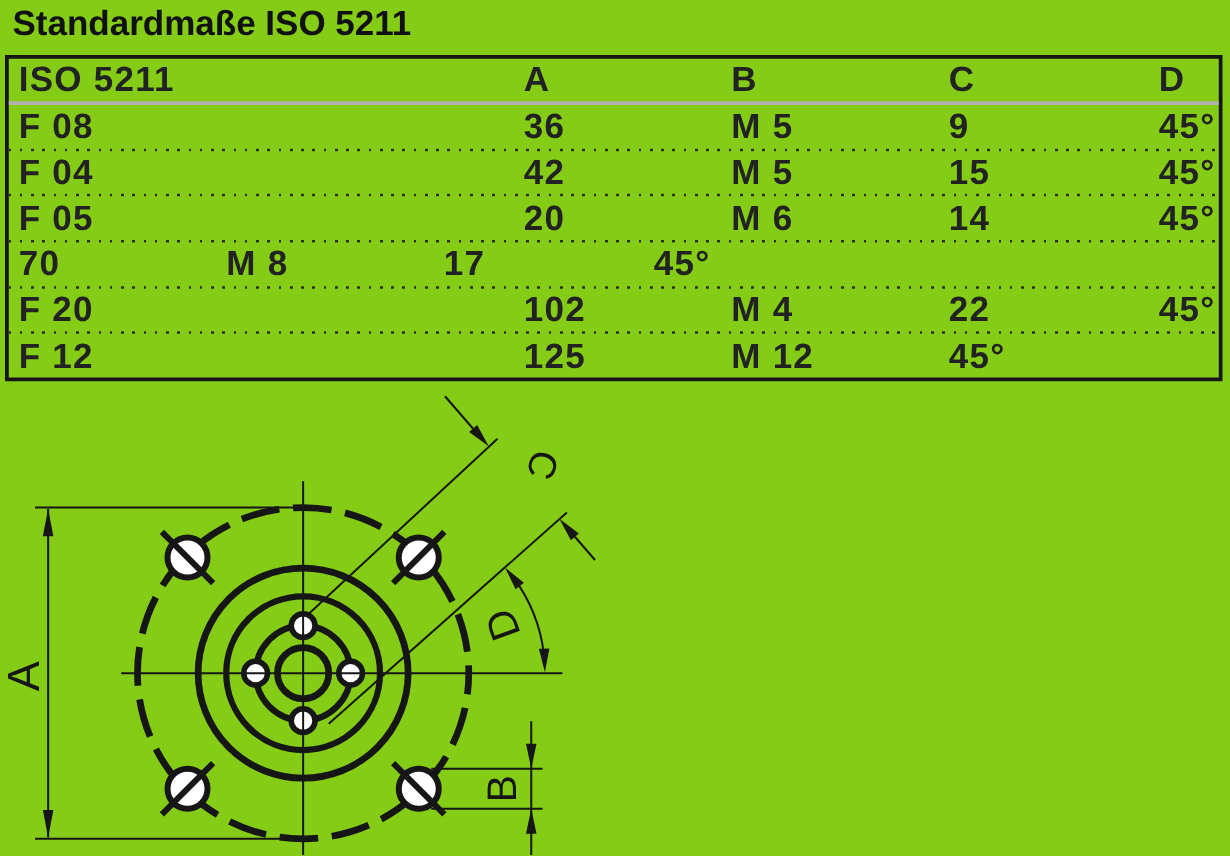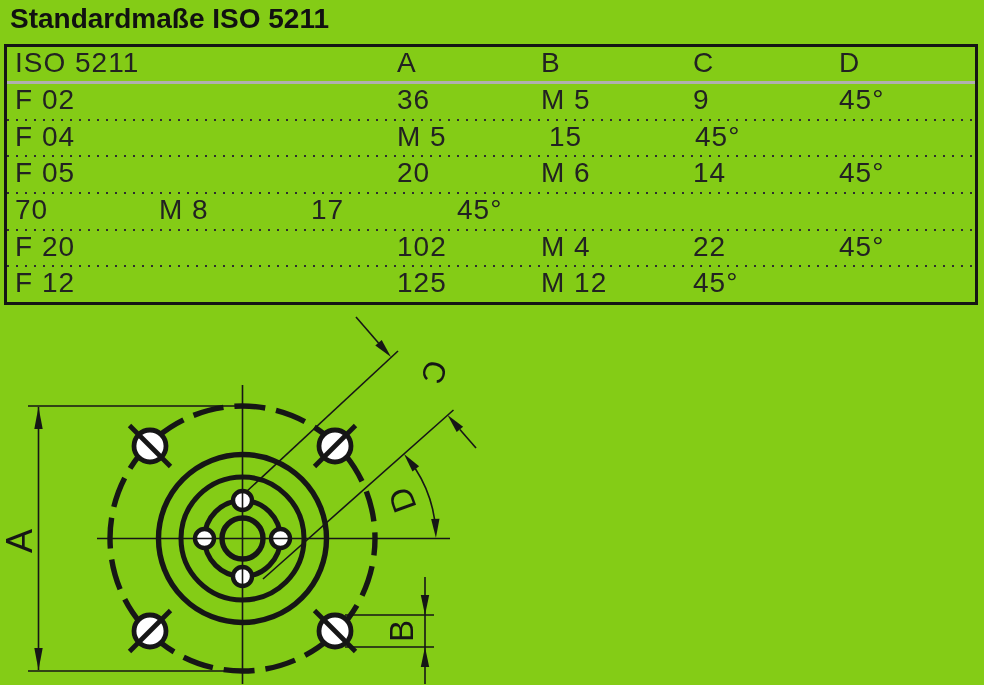--- a/index.html
+++ b/index.html
@@ -2,22 +2,22 @@
 <html><head>
 <meta charset="utf-8">
 <style>
   html,body{margin:0;padding:0;background:#fff;}
   .page{position:relative;width:984px;height:685px;background:#84cc16;overflow:hidden;
         font-family:"Liberation Sans",sans-serif;color:#161616;}
   .title{position:absolute;left:10px;top:3px;margin:0;font-size:28px;font-weight:700;
          letter-spacing:0px;color:#111;}
   .spec-table{position:absolute;left:4px;top:44px;width:974px;height:261px;
               border:3px solid #151515;box-sizing:border-box;display:flex;flex-direction:column;}
-  .trow{display:flex;font-size:28px;font-weight:400;letter-spacing:1px;
-        color:#222;flex:1;min-height:0;}
+  .trow{display:flex;align-items:center;font-size:28px;font-weight:700;letter-spacing:1px;
+        color:#222;flex:1;min-height:0;gap:22px;}
   .trow.header{flex:0 0 34px;}
   .cell{box-sizing:border-box;padding-left:8px;white-space:nowrap;}
   .c1{width:382px;}
   .c2{width:144px;}
   .c3{width:152px;}
   .c4{width:146px;}
   .c5{flex:1;}
   .header-divider{flex:0 0 3px;background:#b0b0b0;}
   .dotline{flex:0 0 2px;background-image:repeating-linear-gradient(to right,#2e2e2e 0 2px,transparent 2px 9px);}
   .diagram{position:absolute;left:0px;top:310px;}
@@ -33,30 +33,31 @@
     <div class="trow header">
       <div class="cell c1">ISO 5211</div>
       <div class="cell c2">A</div>
       <div class="cell c3">B</div>
       <div class="cell c4">C</div>
       <div class="cell c5">D</div>
     </div>
     <div class="header-divider"></div>
 
     <div class="trow">
-      <div class="cell c1">F 02</div>
+      <div class="cell c1">F 08</div>
       <div class="cell c2">36</div>
       <div class="cell c3">M 5</div>
       <div class="cell c4">9</div>
       <div class="cell c5">45°</div>
     </div>
     <div class="dotline"></div>
 
     <div class="trow">
       <div class="cell c1">F 04</div>
+      <div class="cell c2">42</div>
       <div class="cell c3">M 5</div>
       <div class="cell c4">15</div>
       <div class="cell c5">45°</div>
     </div>
     <div class="dotline"></div>
 
     <div class="trow">
       <div class="cell c1">F 05</div>
       <div class="cell c2">20</div>
       <div class="cell c3">M 6</div>

